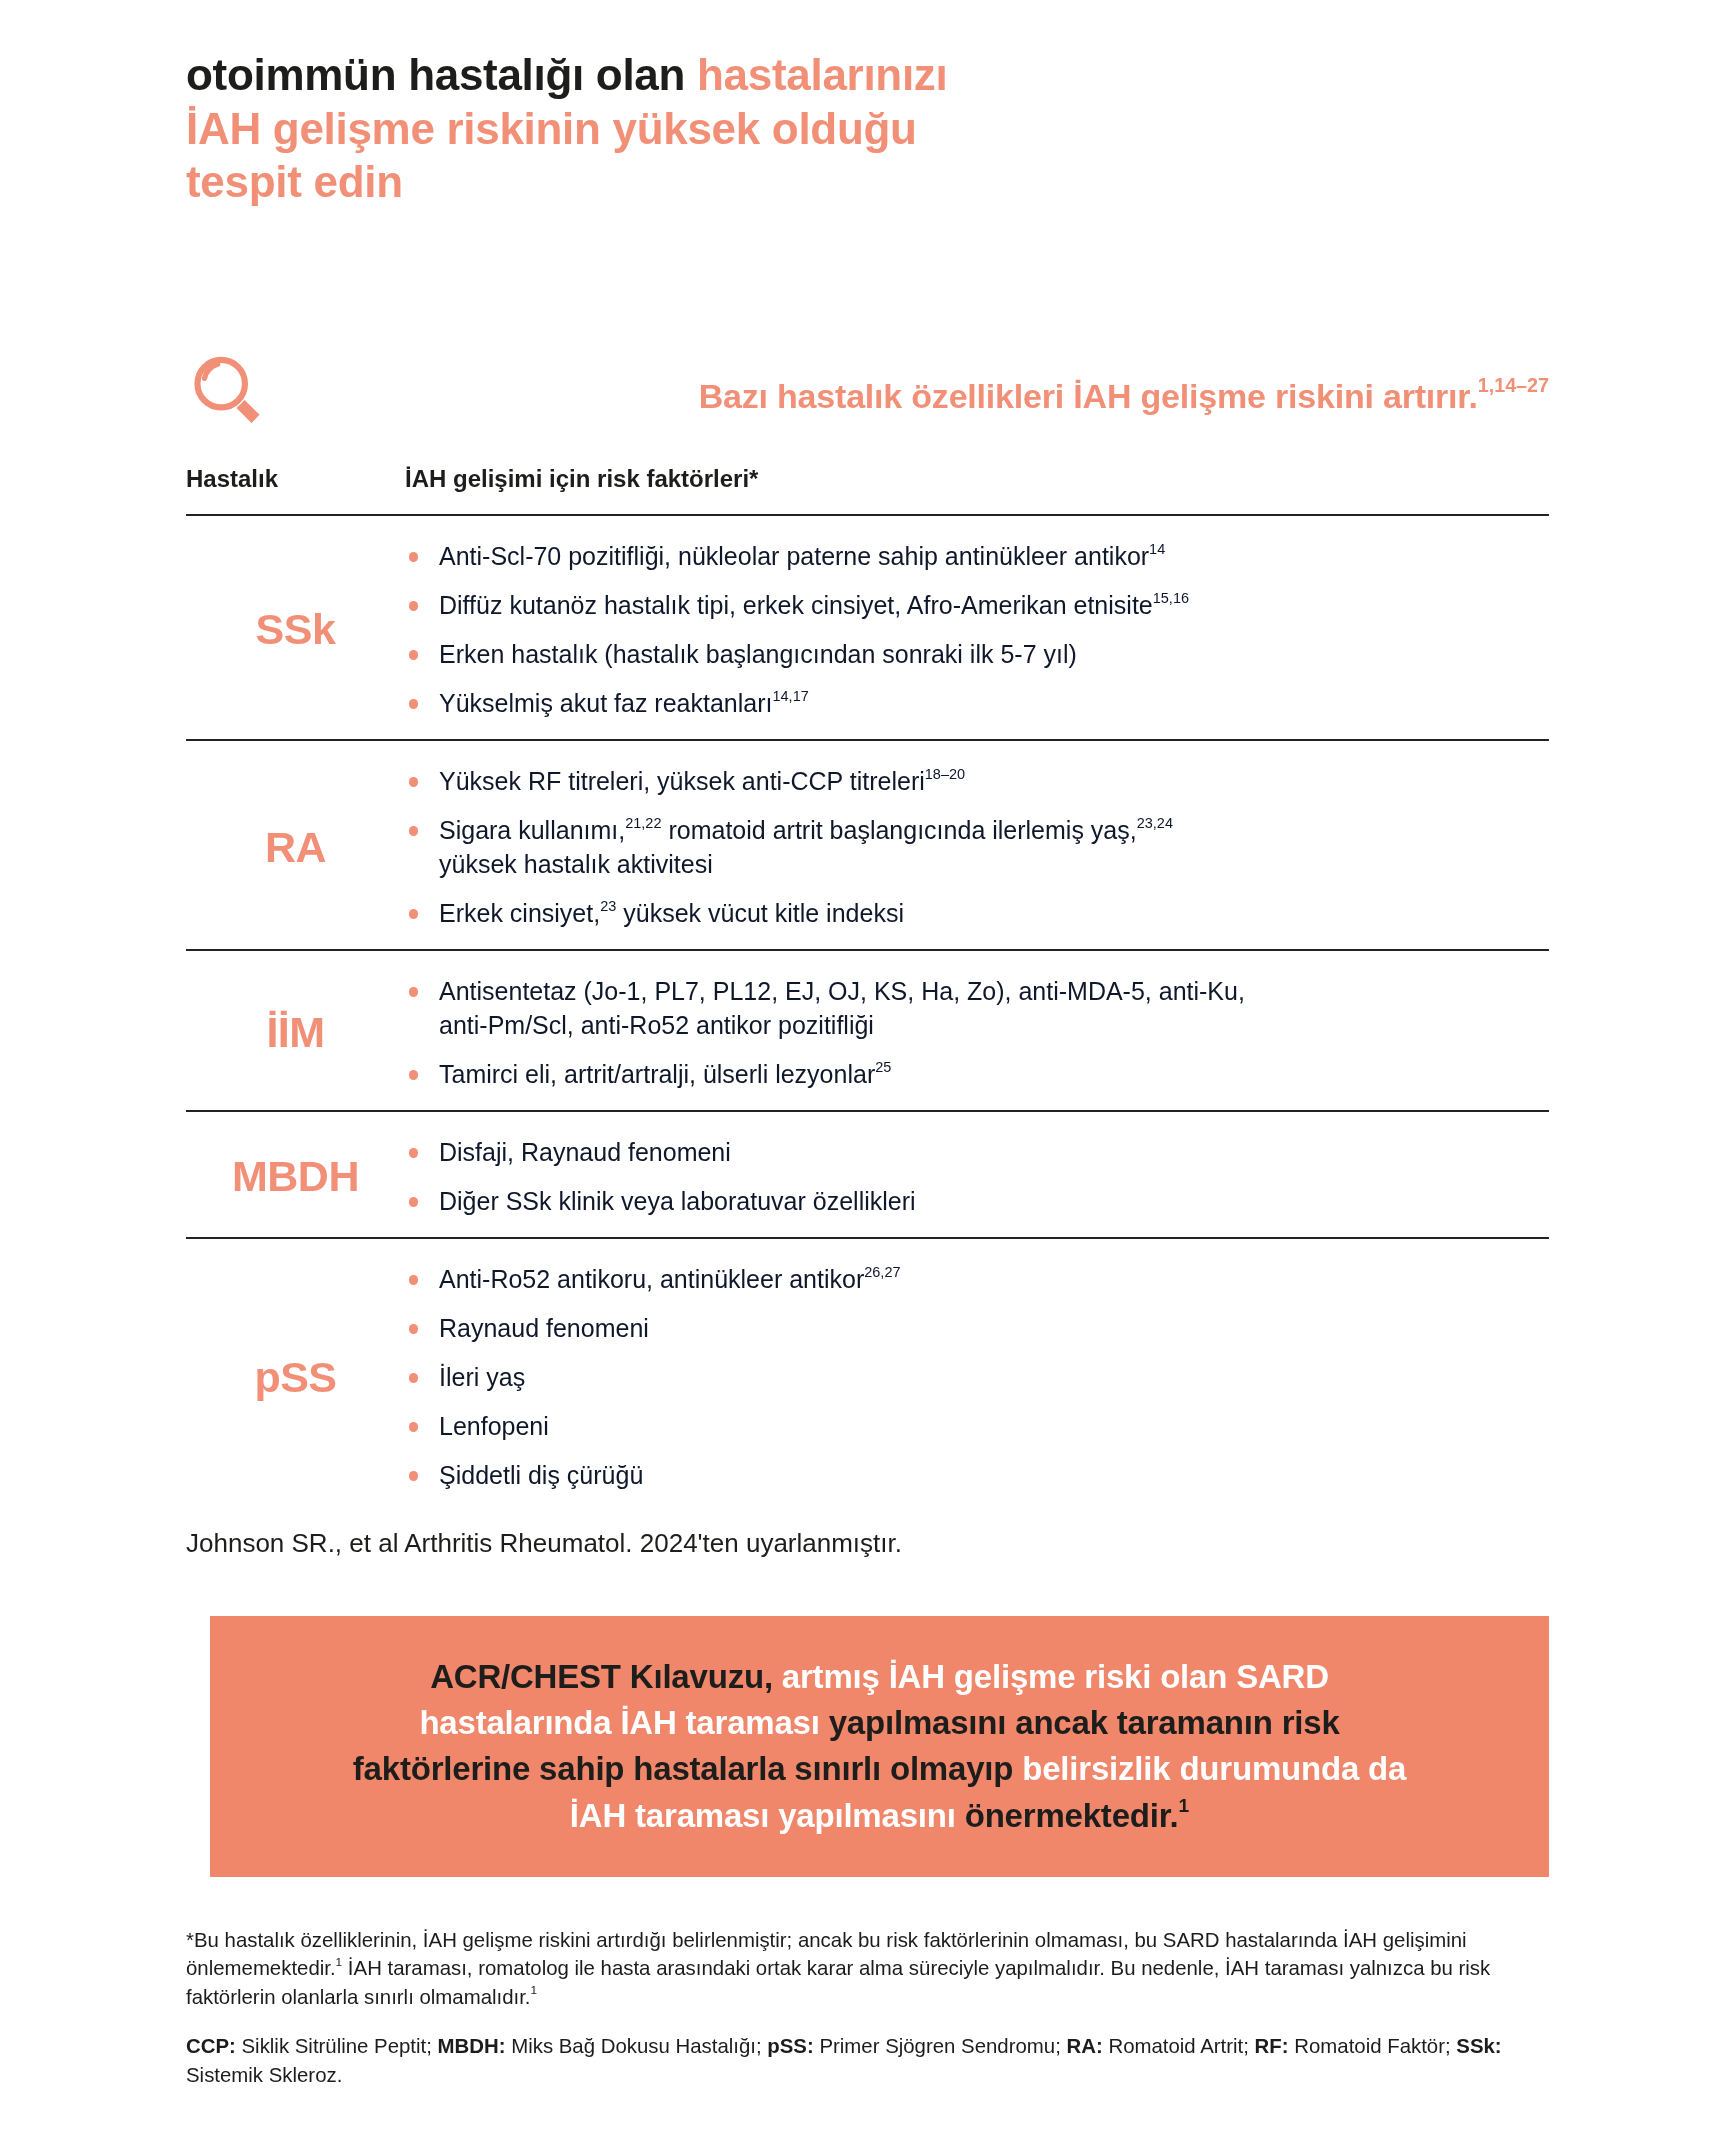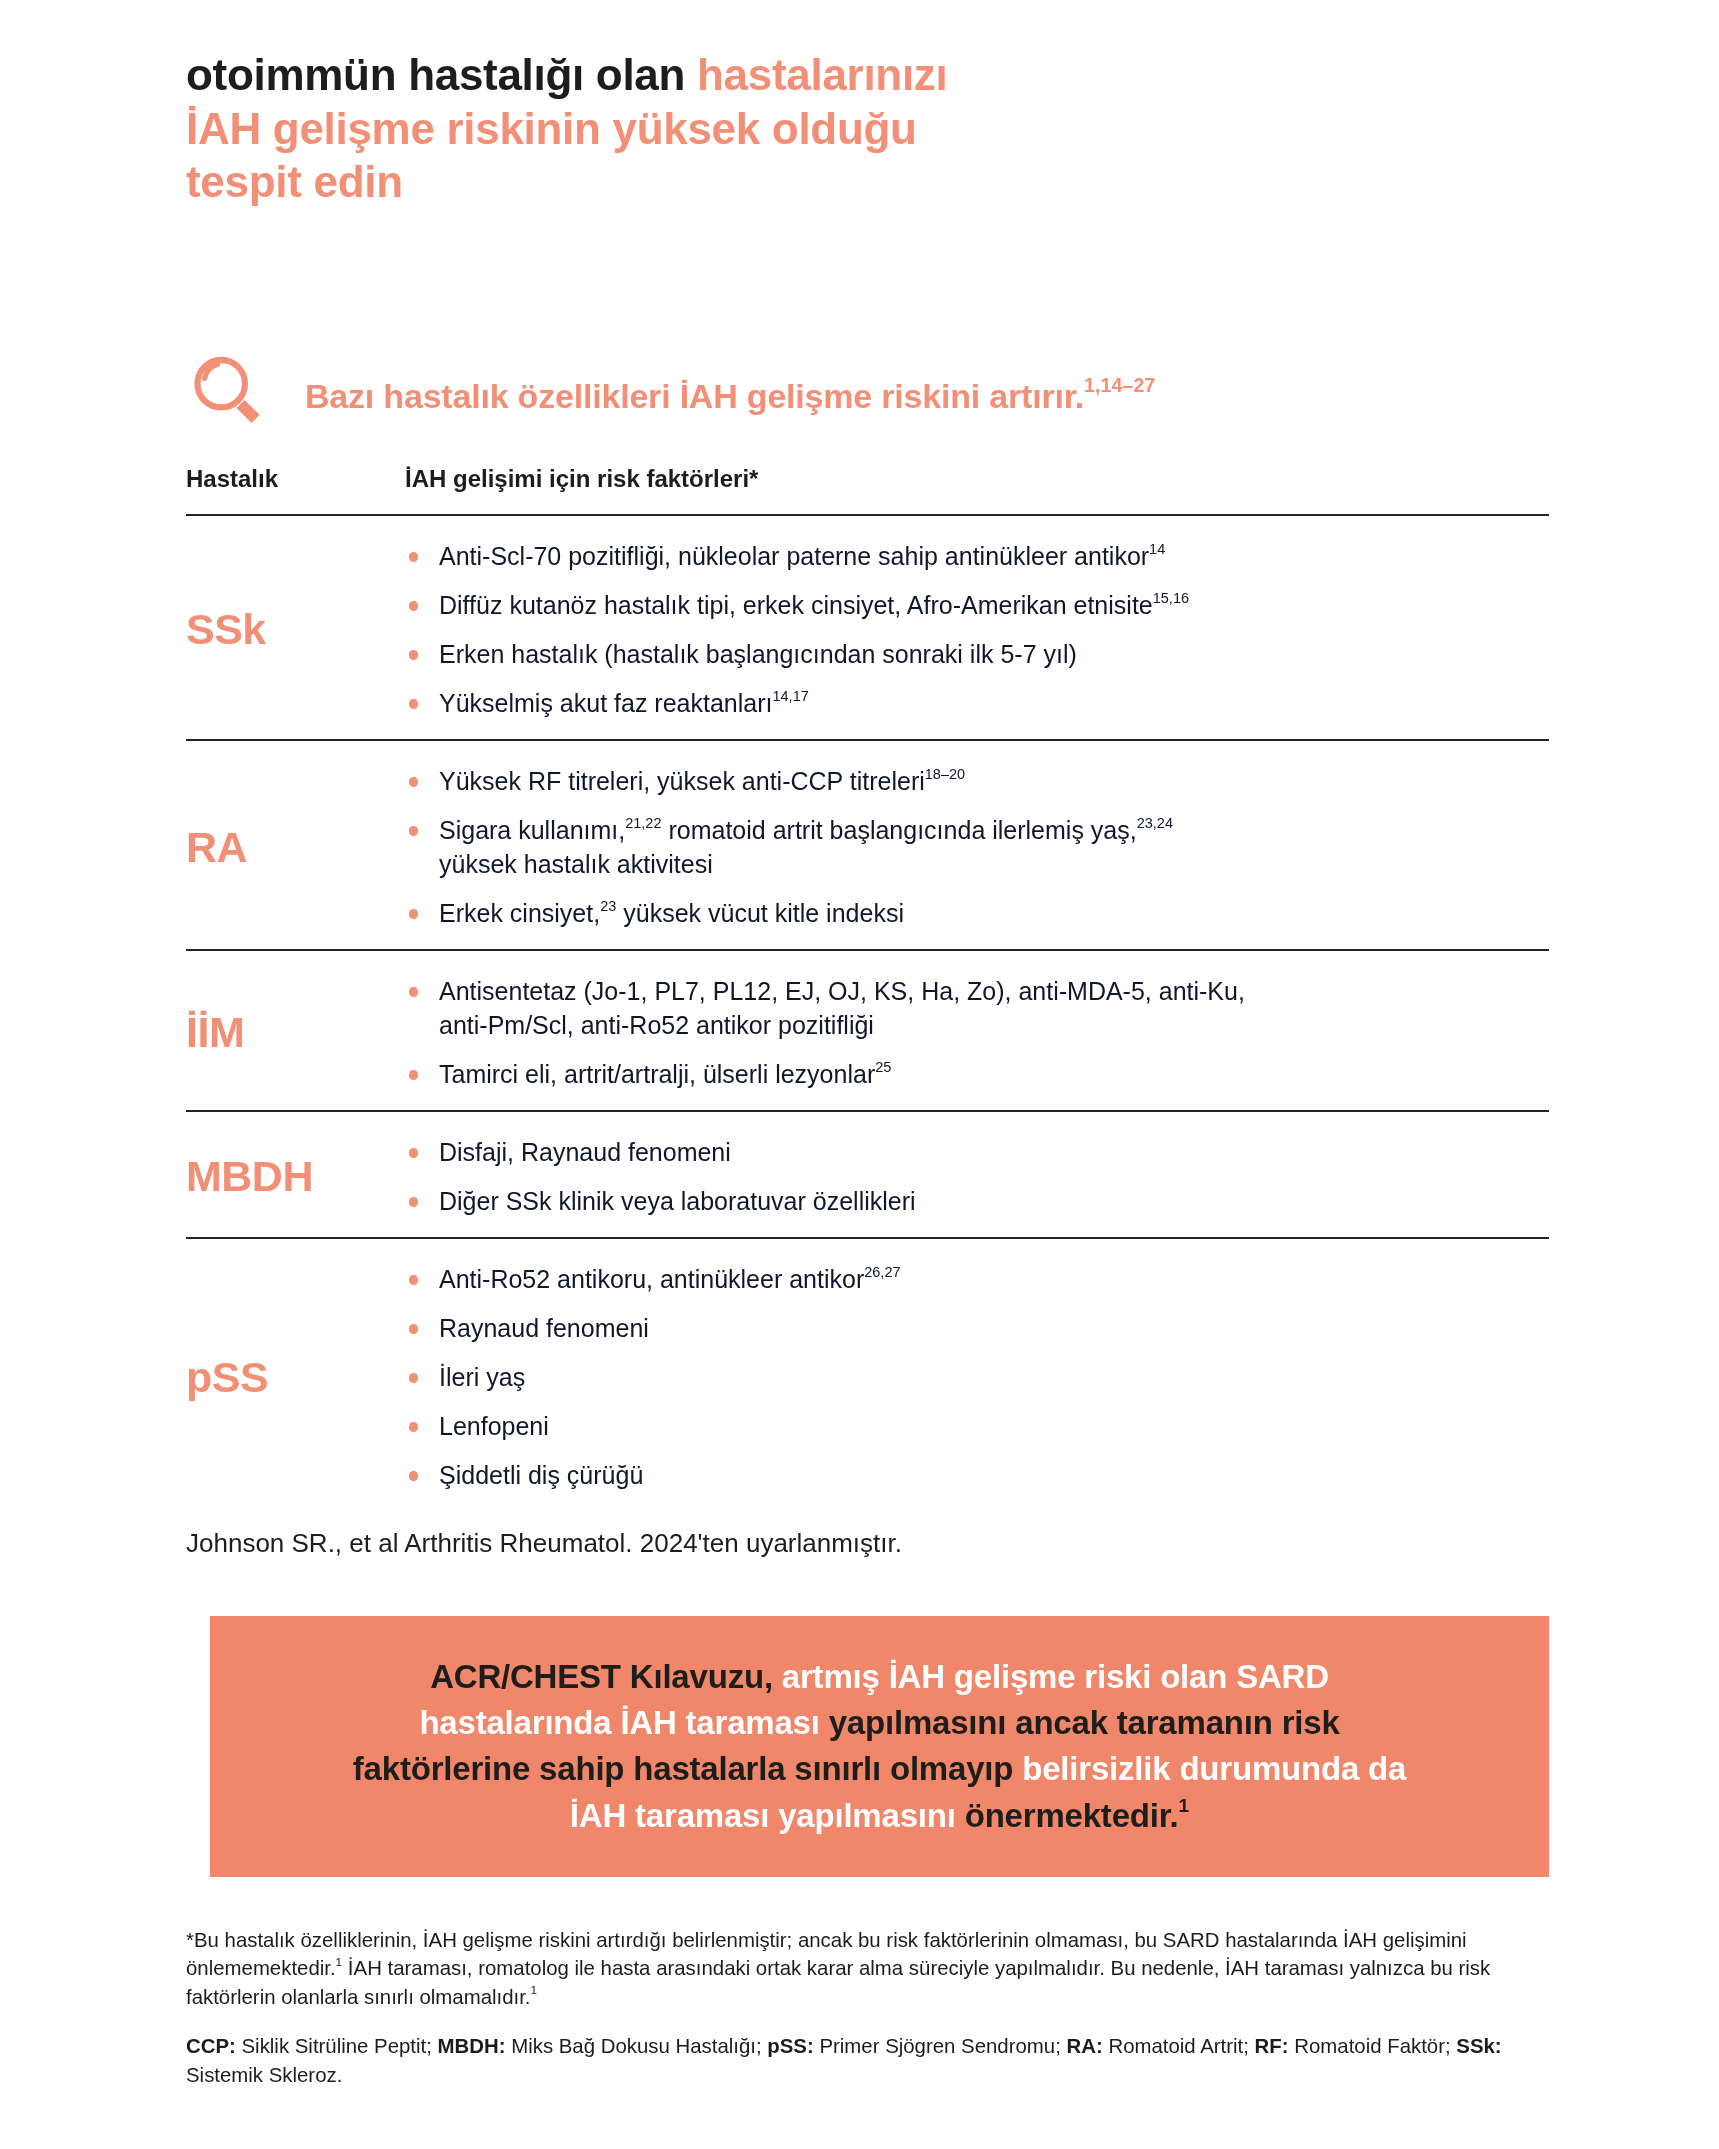--- a/index.html
+++ b/index.html
@@ -14,31 +14,31 @@
   }
   .content{padding:48px 171px 0 186px;box-sizing:border-box;}
 
   
   .title{font-size:44px;font-weight:700;line-height:1.22;letter-spacing:-0.3px;}
   .c-accent{color:var(--accent,#F28F77);}
   .c-dark{color:var(--dark,#1d1d1b);}
   .c-white{color:#ffffff;}
 
   
-  .section-head{display:flex;align-items:center;gap:31px;margin-top:143px;}
+  .section-head{display:flex;align-items:center;gap:31px;margin-top:143px;justify-content:space-between;}
   .section-head .icon-wrap{flex:0 0 auto;width:88px;height:88px;}
   .section-head h2{font-size:34px;font-weight:700;margin:0;color:var(--accent,#F28F77);letter-spacing:-0.2px;}
 
   sup{font-size:58%;line-height:0;position:relative;top:-0.15em;letter-spacing:0;}
 
   
   .rtable{margin-top:25px;}
   .thead{display:grid;grid-template-columns:219px 1fr;font-size:24px;font-weight:700;padding-bottom:21px;color:#1d1d1b;}
   .trow{display:grid;grid-template-columns:219px 1fr;border-top:2.9px solid #232323;padding:23px 0 19px;}
-  .disease{font-size:43px;font-weight:700;color:var(--accent,#F28F77);align-self:center;letter-spacing:-0.5px;}
+  .disease{font-size:43px;font-weight:700;color:var(--accent,#F28F77);align-self:center;letter-spacing:-0.5px;text-align:center;}
   .factors{display:block;}
   .factor{position:relative;padding-left:34px;font-size:25px;line-height:1.36;margin-bottom:15px;color:#0f172a;}
   .factor:last-child{margin-bottom:0;}
   .factor .dot{position:absolute;left:3.8px;top:13.3px;width:9.5px;height:9.5px;border-radius:50%;background:var(--accent,#F28F77);}
 
   .citation{font-size:26px;margin-top:17px;color:#1d1d1b;}
 
   
   .callout{
     margin-top:57px;

